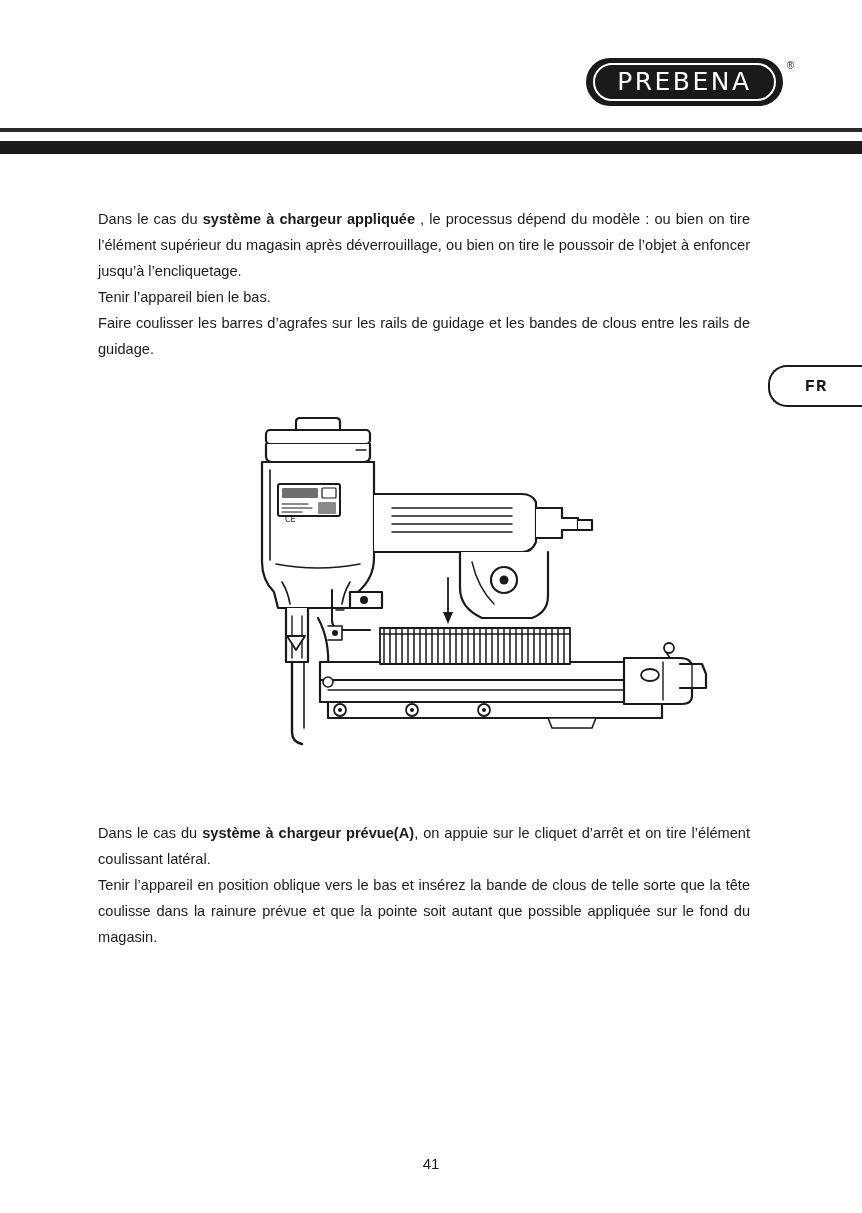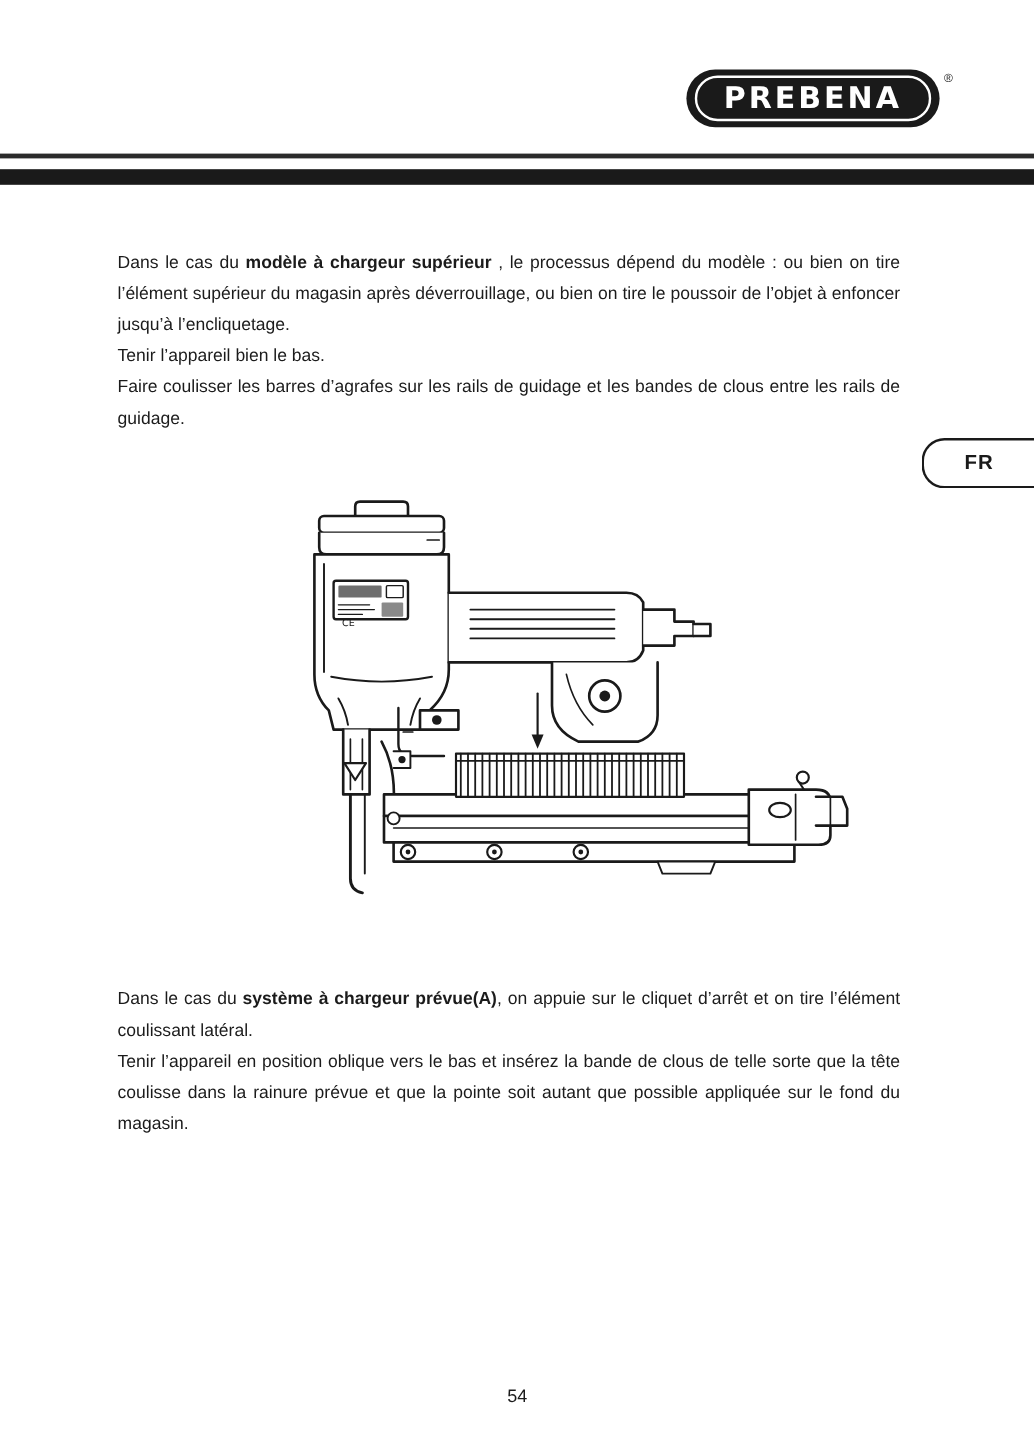--- a/index.html
+++ b/index.html
@@ -37,21 +37,21 @@
     display: inline-block;
   }
   .logo-inner {
     border: 2px solid #ffffff;
     border-radius: 22px;
     padding: 4px 22px 5px 22px;
   }
   .logo-text {
     color: #ffffff;
     font-family: "DejaVu Sans", sans-serif;
-    font-weight: bold;
+    font-weight: normal;
     font-size: 25px;
     letter-spacing: 2.5px;
     line-height: 1;
   }
   .logo-reg {
     font-size: 10px;
     color: #222;
     margin-left: 4px;
     margin-top: 2px;
   }
@@ -80,20 +80,21 @@
     border: 2px solid #1a1a1a;
     border-right: none;
     border-radius: 19px 0 0 19px;
     background: #ffffff;
     display: flex;
     align-items: center;
     justify-content: center;
     font-size: 17px;
     font-weight: bold;
     letter-spacing: 1px;
+    font-family: Liberation Mono, monospace;
   }
 
   
   .para {
     position: absolute;
     left: 98px;
     width: 652px;
     font-size: 14.6px;
     line-height: 26px;
     text-align: justify;
@@ -138,21 +139,21 @@
   </div>
   <div class="rule-thin"></div>
   <div class="rule-thick"></div>
 </div>
 
 <div class="lang-tab">
   <span>FR</span>
 </div>
 
 <div class="para p1">
-  <span>Dans le cas du </span><b>modèle à chargeur supérieur</b><span> , le processus dépend du modèle : ou bien on tire l’élément supérieur du magasin après déverrouillage, ou bien on tire le poussoir de l’objet à enfoncer jusqu’à l’encliquetage.</span><br>
+  <span>Dans le cas du </span><b>système à chargeur appliquée</b><span> , le processus dépend du modèle : ou bien on tire l’élément supérieur du magasin après déverrouillage, ou bien on tire le poussoir de l’objet à enfoncer jusqu’à l’encliquetage.</span><br>
   <span class="nojust">Tenir l’appareil bien le bas.</span><br>
   <span>Faire coulisser les barres d’agrafes sur les rails de guidage et les bandes de clous entre les rails de guidage.</span><br>
 </div>
 
 <div class="figure">
   <svg viewBox="0 0 490 365" width="490" height="365">
     <g fill="none" stroke="#1a1a1a" stroke-width="2.2" stroke-linejoin="round" stroke-linecap="round">
 
       <path d="M64,18 L64,10 Q64,6 68,6 L104,6 Q108,6 108,10 L108,18" fill="#ffffff"></path>
       <rect x="34" y="18" width="104" height="14" rx="4" fill="#ffffff"></rect>
@@ -269,13 +270,13 @@
       <path d="M431,250 L431,288" stroke-width="1.4"></path>
     </g>
   </svg>
 </div>
 
 <div class="para p2">
   <span>Dans le cas du </span><b>système à chargeur prévue(A)</b><span>, on appuie sur le cliquet d’arrêt et on tire l’élément coulissant latéral.</span><br>
   <span>Tenir l’appareil en position oblique vers le bas et insérez la bande de clous de telle sorte que la tête coulisse dans la rainure prévue et que la pointe soit autant que possible appliquée sur le fond du magasin.</span>
 </div>
 
-<div class="page-number">54</div>
+<div class="page-number">41</div>
 
 </body></html>

